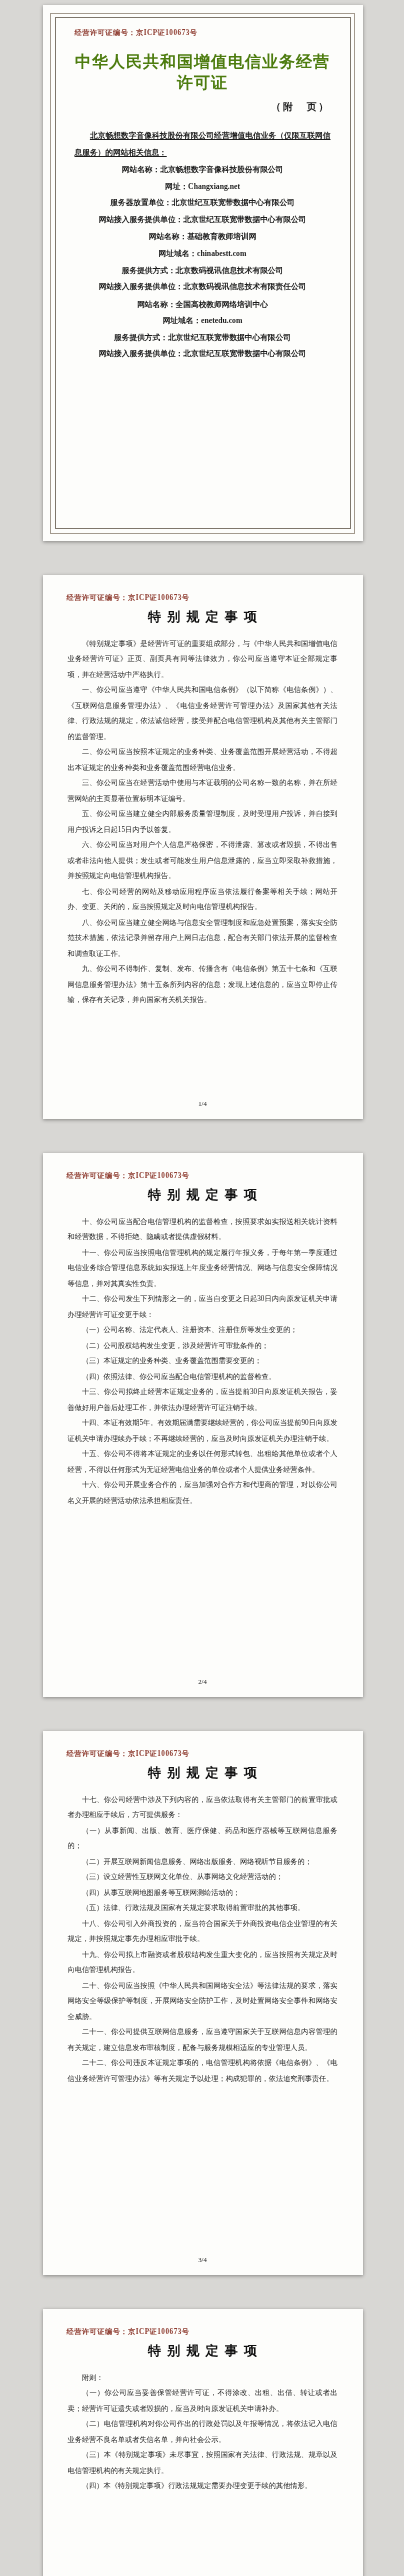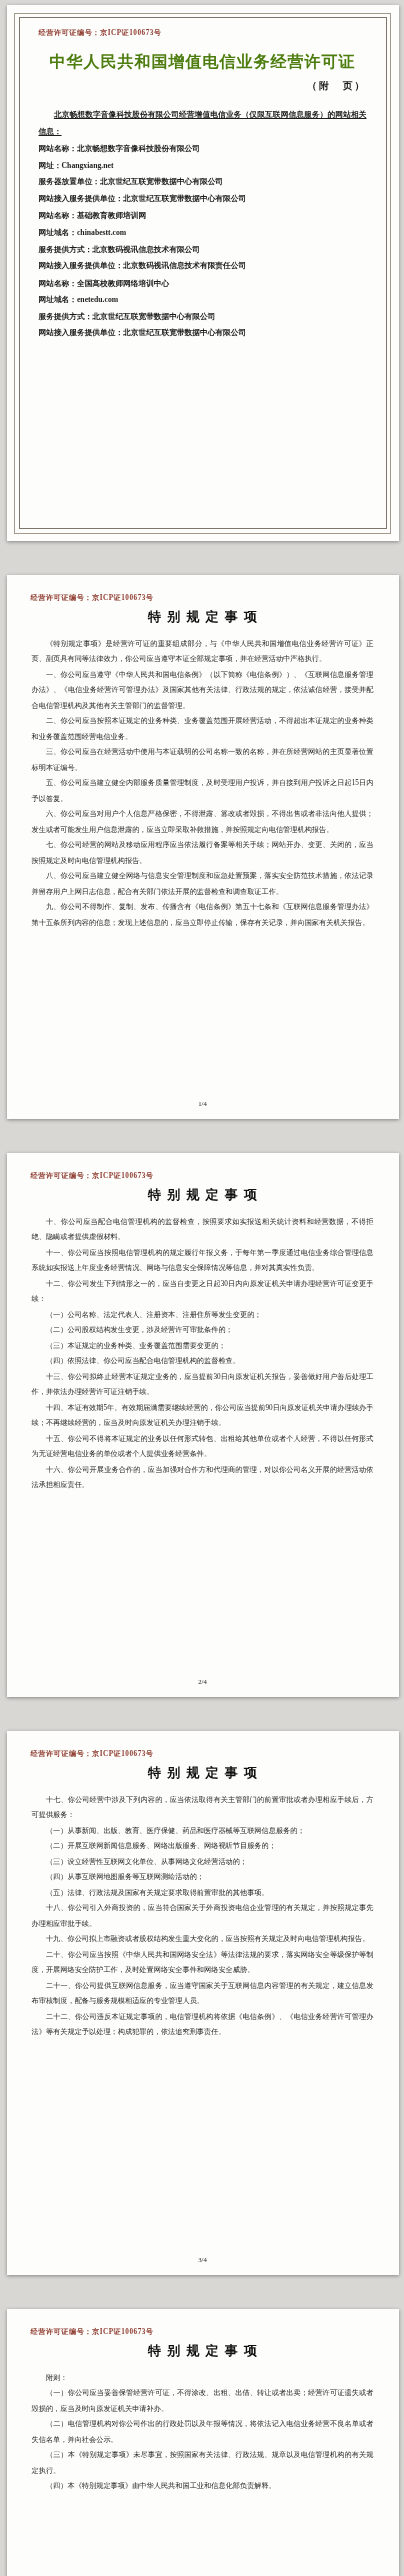--- a/index.html
+++ b/index.html
@@ -2,21 +2,21 @@
 <html style="font-size:8.2px"><head>
 <meta charset="utf-8">
 <style>
   * { box-sizing: border-box; margin: 0; padding: 0; }
   html, body { background: #d8d7d4; }
   body { font-family: "Liberation Serif", "DejaVu Serif", serif; color: #1c1c1c; }
 
   .doc { width: 405px; margin: 0 auto; padding: 5.2px 0 6.2px; }
 
   .page {
-    width: 392px;
+    width: 320px;
     margin: 0 auto 34px;
     background: #fdfdfb;
     box-shadow: 0 1px 3.6px rgba(0,0,0,0.38);
     position: relative;
     overflow: hidden;
   }
   .prov-pages .page:last-of-type { margin-bottom: 0; }
 
   
   .page-cert { height: 536px; }
@@ -44,21 +44,21 @@
   .cert-intro {
     margin-top: 14.4px;
     font-size: 7.7px;
     font-weight: bold;
     line-height: 2.15;
     text-indent: 2em;
     text-align: justify;
     text-decoration: underline;
   }
   .site { margin-top: 1px; }
-  .site-line { font-size: 7.7px; font-weight: bold; line-height: 2.15; text-align: left; }
+  .site-line { font-size: 7.7px; font-weight: bold; line-height: 2.15; text-align: center; }
 
   
   .page-prov { height: 544px; }
   .prov-header { padding: 17.5px 24px 0; font-size: 7.2px; font-weight: bold; color: #8d3a2e; letter-spacing: 0.5px; }
   .prov-title {
     text-align: center;
     font-size: 13px;
     font-weight: bold;
     letter-spacing: 6.2px;
     text-indent: 6.2px;
@@ -234,20 +234,20 @@
         <div class="prov-body">
 
             <p class="prov-para">附则：</p>
 
             <p class="prov-para">（一）你公司应当妥善保管经营许可证，不得涂改、出租、出借、转让或者出卖；经营许可证遗失或者毁损的，应当及时向原发证机关申请补办。</p>
 
             <p class="prov-para">（二）电信管理机构对你公司作出的行政处罚以及年报等情况，将依法记入电信业务经营不良名单或者失信名单，并向社会公示。</p>
 
             <p class="prov-para">（三）本《特别规定事项》未尽事宜，按照国家有关法律、行政法规、规章以及电信管理机构的有关规定执行。</p>
 
-            <p class="prov-para">（四）本《特别规定事项》由中华人民共和国工业和信息化部负责解释。</p>
+            <p class="prov-para">（四）本《特别规定事项》行政法规规定需要办理变更手续的其他情形。</p>
           </div>
 
       </section>
     </div>
 
 </div>
 
 
 </body></html>

